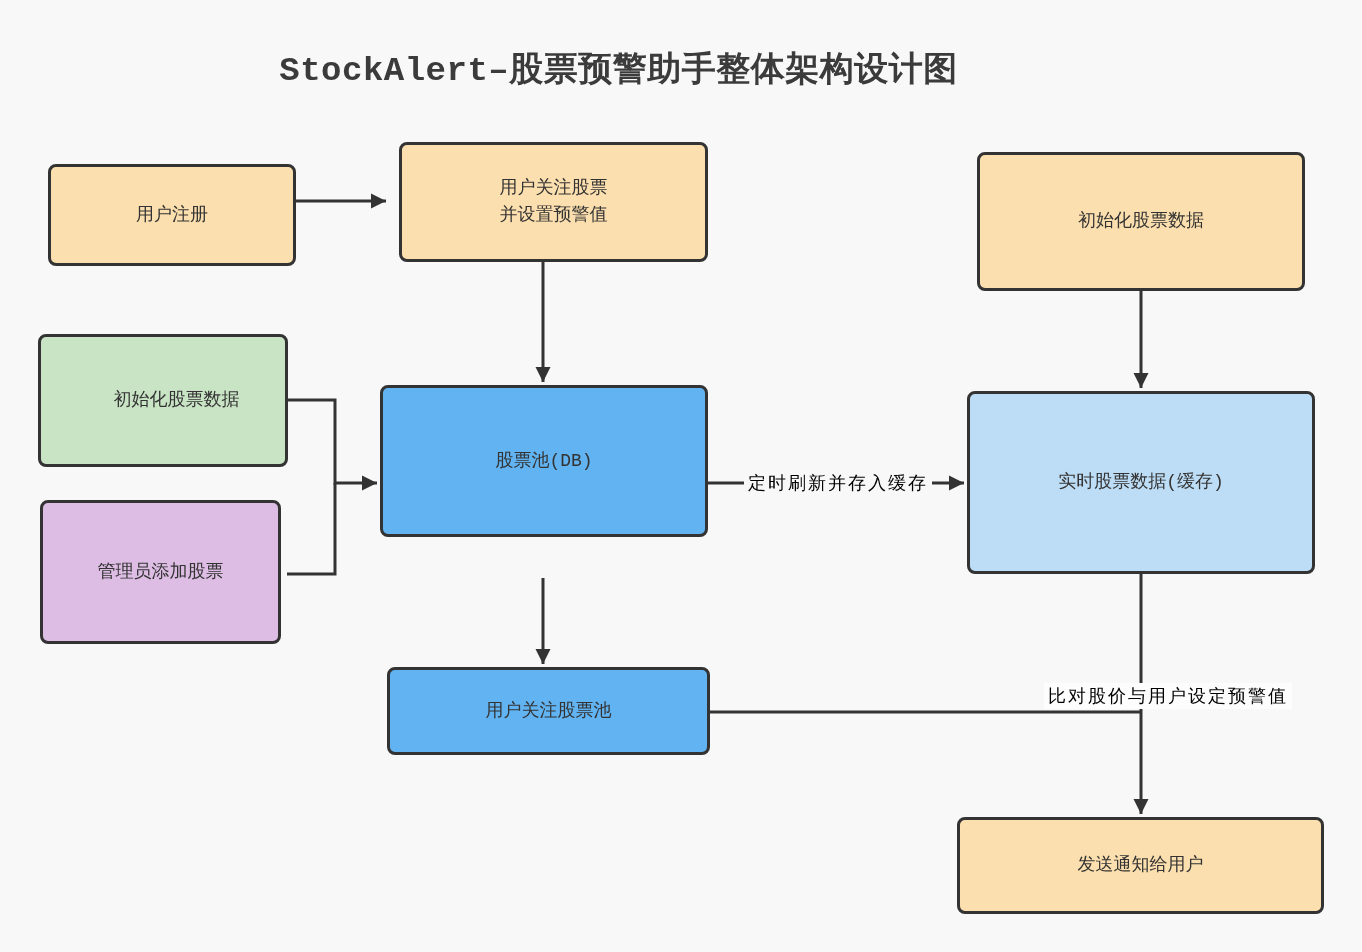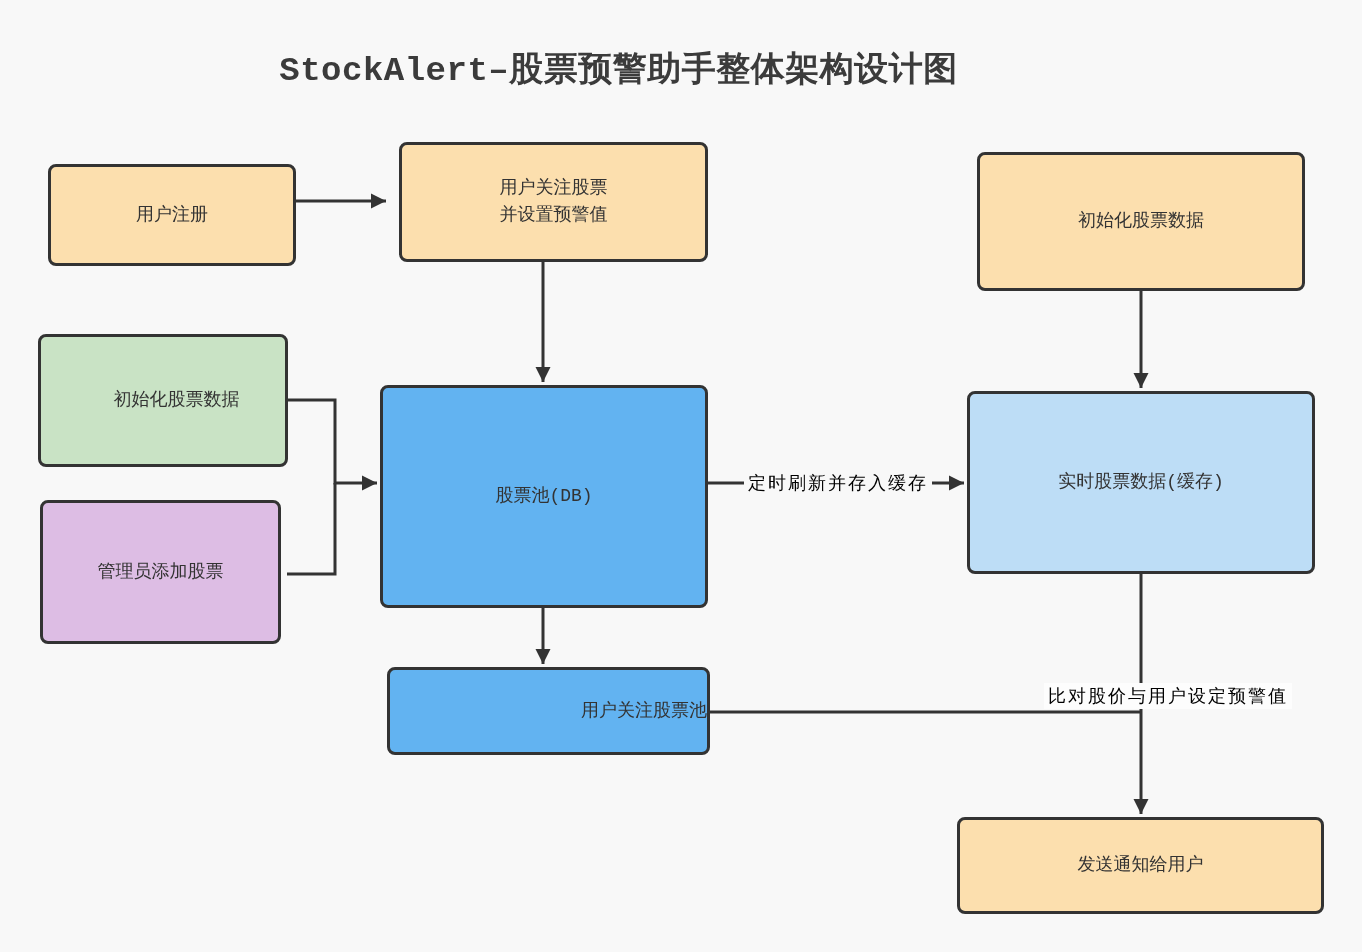--- a/index.html
+++ b/index.html
@@ -71,29 +71,29 @@
   </div>
 
   <div class="node fill-green" style="left:38px;top:334px;width:250px;height:133px;padding-left:27px;">
     <span class="lbl">初始化股票数据</span>
   </div>
 
   <div class="node fill-purple" style="left:40px;top:500px;width:241px;height:144px;">
     <span class="lbl">管理员添加股票</span>
   </div>
 
-  <div class="node fill-blue" style="left:380px;top:385px;width:328px;height:223px;">
+  <div class="node fill-blue" style="left:380px;top:385px;width:328px;height:152px;">
     <span class="lbl">股票池(DB)</span>
   </div>
 
   <div class="node fill-lightblue" style="left:967px;top:391px;width:348px;height:183px;">
     <span class="lbl">实时股票数据(缓存)</span>
   </div>
 
-  <div class="node fill-blue" style="left:387px;top:667px;width:323px;height:88px;justify-content:flex-end;">
+  <div class="node fill-blue" style="left:387px;top:667px;width:323px;height:88px;">
     <span class="lbl">用户关注股票池</span>
   </div>
 
   <div class="node fill-orange" style="left:957px;top:817px;width:367px;height:97px;">
     <span class="lbl">发送通知给用户</span>
   </div>
 
   <div class="edge-label on-line" style="left:838px;top:483px;">定时刷新并存入缓存</div>
 
   <div class="edge-label boxed" style="left:1168px;top:696px;">比对股价与用户设定预警值</div>

